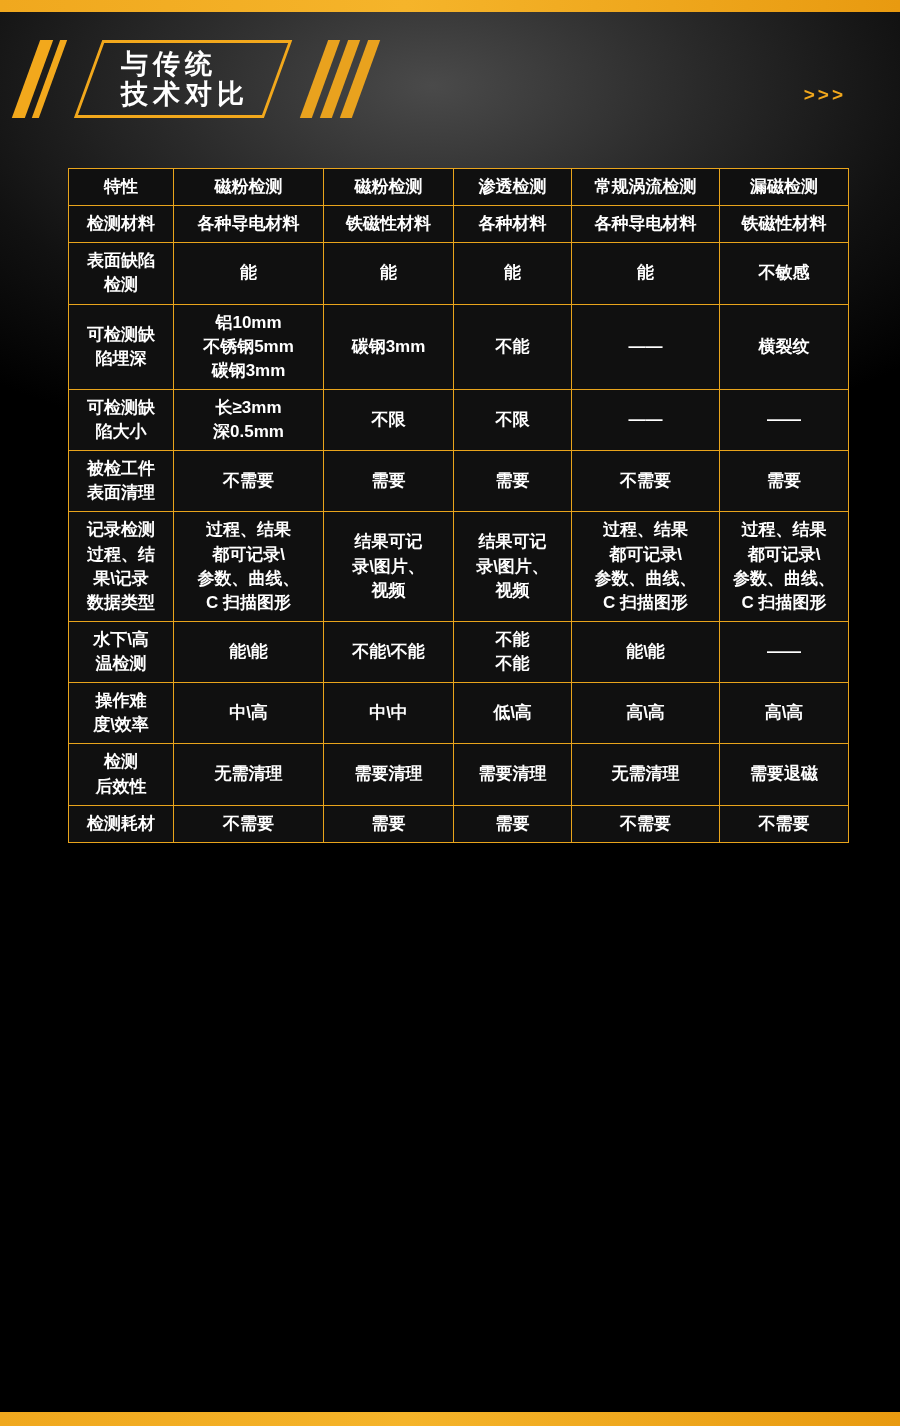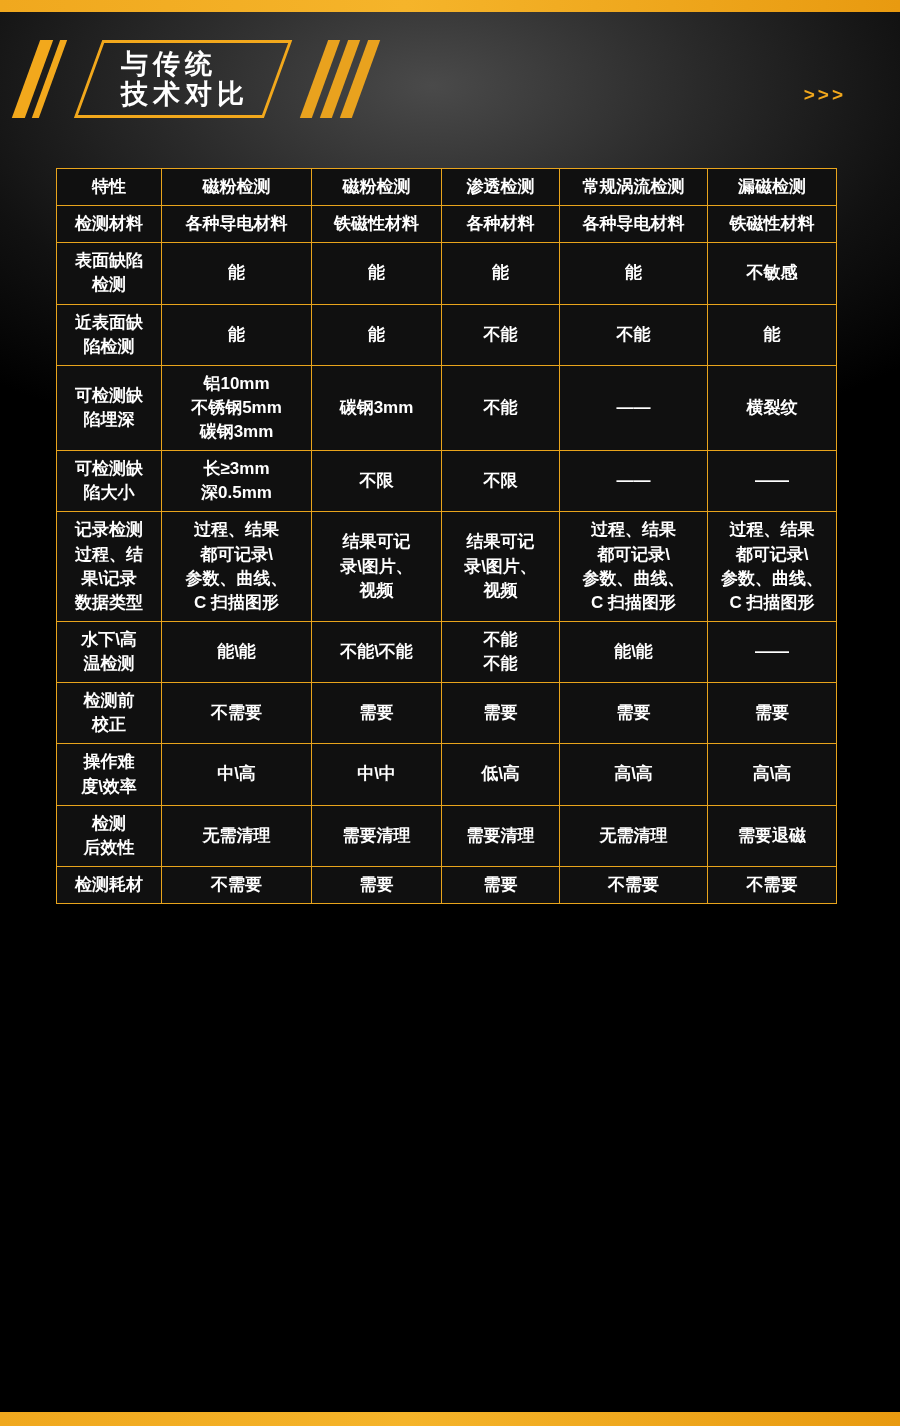--- a/index.html
+++ b/index.html
@@ -104,21 +104,21 @@
     color: #f2a81c;
     font-size: 19px;
     font-weight: bold;
     letter-spacing: 3px;
   }
 
   
   .table-wrap {
     position: absolute;
     top: 168px;
-    left: 56px;
+    left: 68px;
     width: 776px;
   }
   table.cmp {
     border-collapse: collapse;
     width: 780px;
     table-layout: fixed;
   }
   table.cmp td {
     border: 1px solid #e8a41c;
     text-align: center;
@@ -202,68 +202,60 @@
           </tr>
           <tr>
             <td class="feat">表面缺陷<br>检测</td>
             <td class="hl">能</td>
             <td class="">能</td>
             <td class="">能</td>
             <td class="">能</td>
             <td class="">不敏感</td>
           </tr>
           <tr>
-            <td class="feat">近表面缺<br>陷检测</td>
-            <td class="hl">能</td>
-            <td class="">能</td>
-            <td class="">不能</td>
-            <td class="">不能</td>
-            <td class="">能</td>
-          </tr>
-          <tr>
             <td class="feat">可检测缺<br>陷埋深</td>
             <td class="hl">铝10mm<br>不锈钢5mm<br>碳钢3mm</td>
             <td class="">碳钢3mm</td>
             <td class="">不能</td>
             <td class="">——</td>
             <td class="">横裂纹</td>
           </tr>
           <tr>
             <td class="feat">可检测缺<br>陷大小</td>
             <td class="hl">长≥3mm<br>深0.5mm</td>
             <td class="">不限</td>
             <td class="">不限</td>
             <td class="">——</td>
             <td class="">——</td>
+          </tr>
+          <tr>
+            <td class="feat">被检工件<br>表面清理</td>
+            <td class="hl">不需要</td>
+            <td class="">需要</td>
+            <td class="">需要</td>
+            <td class="">不需要</td>
+            <td class="">需要</td>
           </tr>
           <tr>
             <td class="feat">记录检测<br>过程、结<br>果\记录<br>数据类型</td>
             <td class="hl">过程、结果<br>都可记录\<br>参数、曲线、<br>C 扫描图形</td>
             <td class="">结果可记<br>录\图片、<br>视频</td>
             <td class="">结果可记<br>录\图片、<br>视频</td>
             <td class="">过程、结果<br>都可记录\<br>参数、曲线、<br>C 扫描图形</td>
             <td class="">过程、结果<br>都可记录\<br>参数、曲线、<br>C 扫描图形</td>
           </tr>
           <tr>
             <td class="feat">水下\高<br>温检测</td>
             <td class="hl">能\能</td>
             <td class="">不能\不能</td>
             <td class="">不能<br>不能</td>
             <td class="">能\能</td>
             <td class="">——</td>
           </tr>
           <tr>
-            <td class="feat">检测前<br>校正</td>
-            <td class="hl">不需要</td>
-            <td class="">需要</td>
-            <td class="">需要</td>
-            <td class="">需要</td>
-            <td class="">需要</td>
-          </tr>
-          <tr>
             <td class="feat">操作难<br>度\效率</td>
             <td class="hl">中\高</td>
             <td class="">中\中</td>
             <td class="">低\高</td>
             <td class="">高\高</td>
             <td class="">高\高</td>
           </tr>
           <tr>
             <td class="feat">检测<br>后效性</td>
             <td class="hl">无需清理</td>

